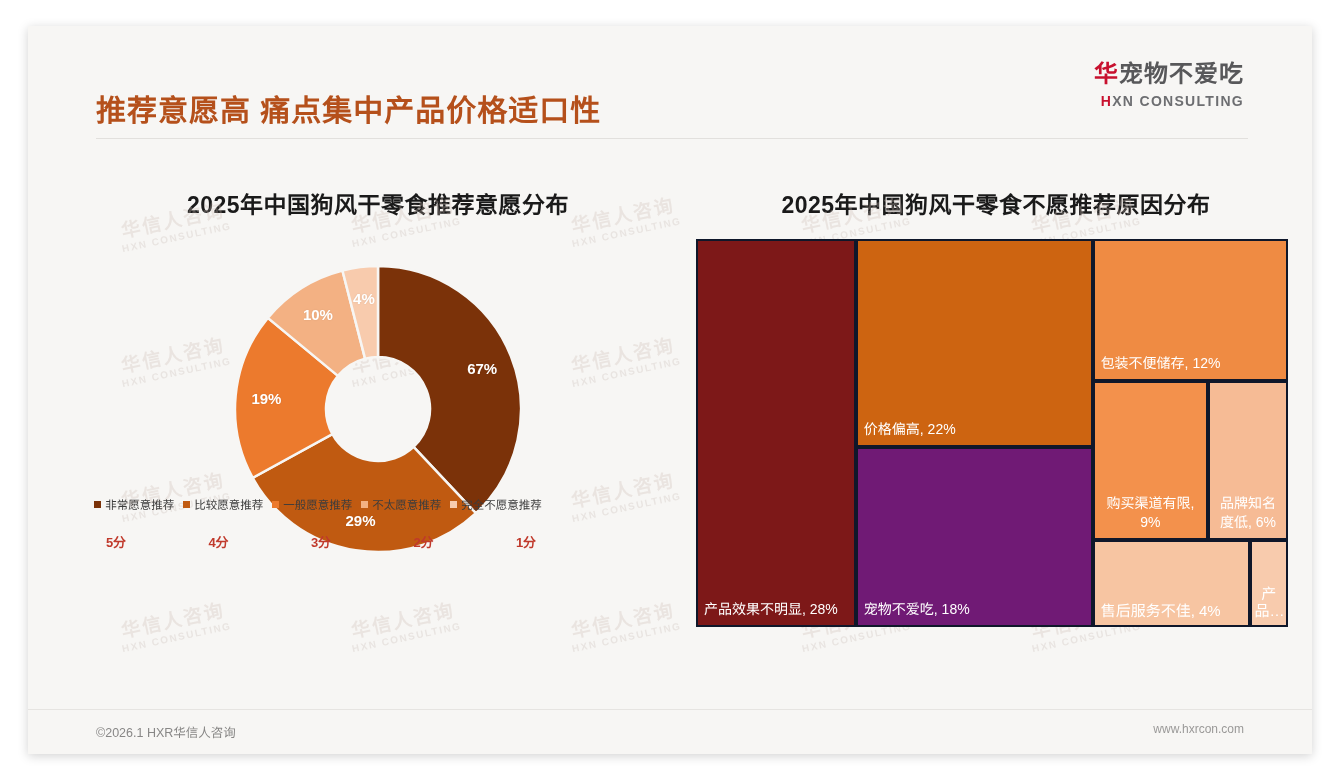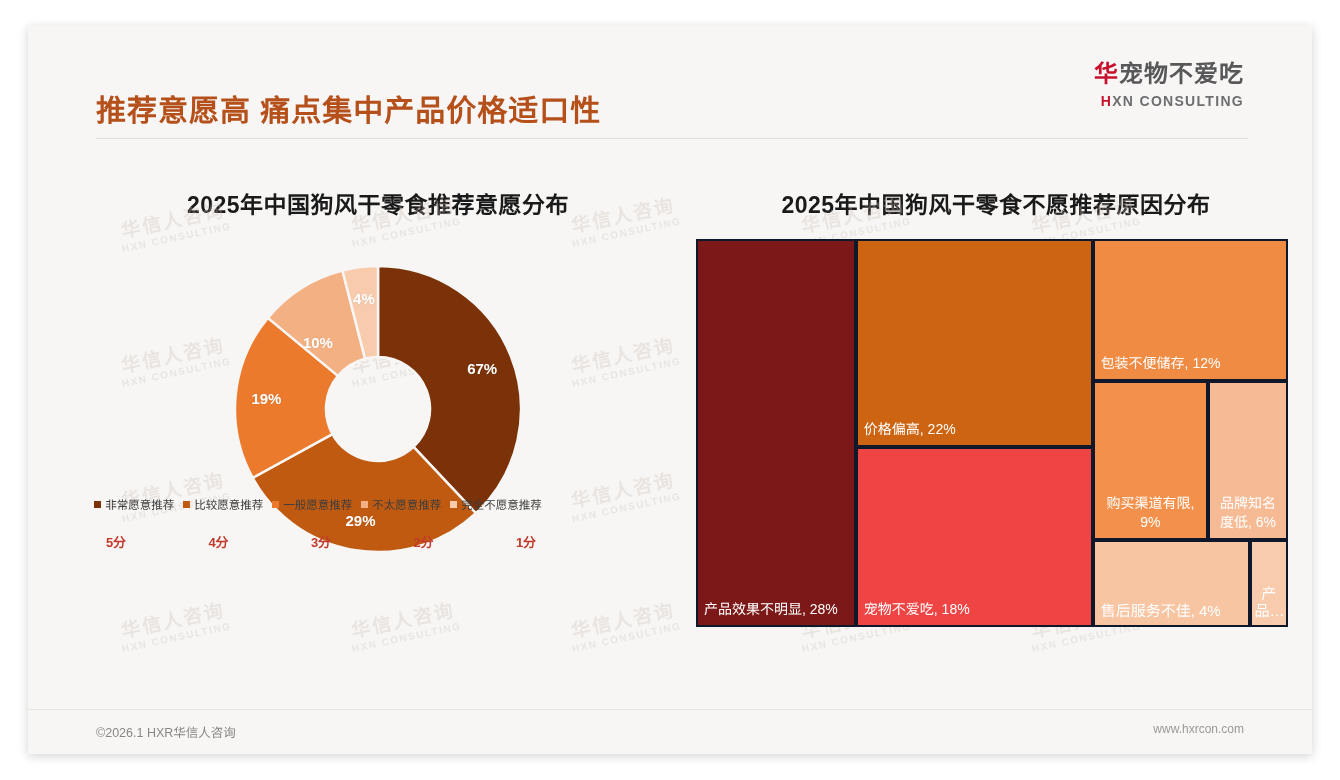--- a/index.html
+++ b/index.html
@@ -219,21 +219,21 @@
             <path d="M 347.89023614780245 274.24251372126184 A 143 143 0 0 1 124.68814475372754 238.89077539654534 L 204.4320526377191 195.05119105328922 A 52 52 0 0 0 285.5964495082918 207.9063686259134 Z" fill="#c05a11" stroke="#f7f6f4" stroke-width="2.5"></path>
             <path d="M 124.68814475372754 238.89077539654534 A 143 143 0 0 1 139.81660628306213 78.84836946593738 L 209.93331137565895 136.85395253306814 A 52 52 0 0 0 204.4320526377191 195.05119105328922 Z" fill="#ec7a2d" stroke="#f7f6f4" stroke-width="2.5"></path>
             <path d="M 139.81660628306213 78.84836946593738 A 143 143 0 0 1 214.43734613542568 31.49260795860576 L 237.0681258674275 119.6336756213112 A 52 52 0 0 0 209.93331137565895 136.85395253306814 Z" fill="#f3b183" stroke="#f7f6f4" stroke-width="2.5"></path>
             <path d="M 214.43734613542568 31.49260795860576 A 143 143 0 0 1 249.99999999999997 27 L 250 118 A 52 52 0 0 0 237.0681258674275 119.6336756213112 Z" fill="#f8cbad" stroke="#f7f6f4" stroke-width="2.5"></path>
           </g>
       </svg>
       <div id="donut-labels">
           <div class="donut-label" style="left: 354.191px; top: 128.748px;">67%</div>
           <div class="donut-label" style="left: 232.47px; top: 280.68px;">29%</div>
           <div class="donut-label" style="left: 138.437px; top: 159.454px;">19%</div>
-          <div class="donut-label" style="left: 189.955px; top: 75.3846px; margin-top: 28px;">10%</div>
+          <div class="donut-label" style="left: 189.955px; top: 75.3846px;">10%</div>
           <div class="donut-label" style="left: 235.955px; top: 58.8236px;">4%</div>
         </div>
     </div>
 
     <div class="legend" id="donut-legend">
         <div class="legend-item">
           <span class="legend-swatch" style="background: rgb(123, 50, 9);"></span>
           <span class="legend-text">非常愿意推荐</span>
         </div>
         <div class="legend-item">
@@ -266,21 +266,21 @@
 
   <div class="panel panel-right">
     <div class="chart-title">2025年中国狗风干零食不愿推荐原因分布</div>
     <div class="treemap" id="treemap">
         <div class="tm-cell" style="left: 0%; top: 0%; width: 27%; height: 100%; background: rgb(125, 24, 24);">
           <div class="tm-label">产品效果不明显, 28%</div>
         </div>
         <div class="tm-cell" style="left: 27%; top: 0%; width: 40%; height: 53.5%; background: rgb(205, 100, 17);">
           <div class="tm-label">价格偏高, 22%</div>
         </div>
-        <div class="tm-cell" style="left: 27%; top: 53.5%; width: 40%; height: 46.5%; background: #ef4444;">
+        <div class="tm-cell" style="left: 27%; top: 53.5%; width: 40%; height: 46.5%; background: #701a75;">
           <div class="tm-label">宠物不爱吃, 18%</div>
         </div>
         <div class="tm-cell" style="left: 67%; top: 0%; width: 33%; height: 36.5%; background: rgb(239, 139, 67);">
           <div class="tm-label">包装不便储存, 12%</div>
         </div>
         <div class="tm-cell" style="left: 67%; top: 36.5%; width: 19.5%; height: 41%; background: rgb(243, 145, 76);">
           <div class="tm-label center">购买渠道有限, 9%</div>
         </div>
         <div class="tm-cell" style="left: 86.5%; top: 36.5%; width: 13.5%; height: 41%; background: rgb(246, 187, 149);">
           <div class="tm-label center">品牌知名度低, 6%</div>

